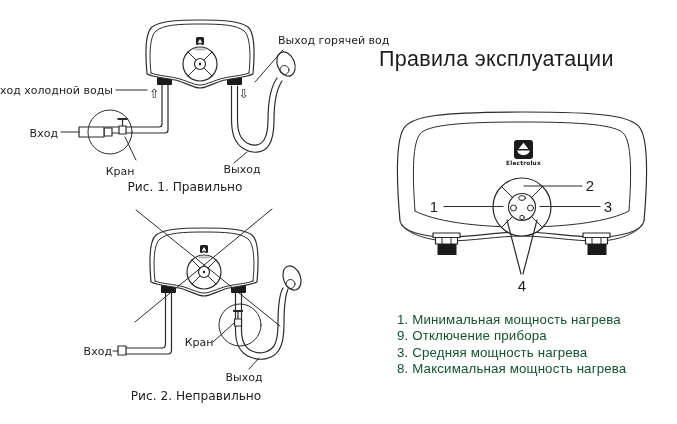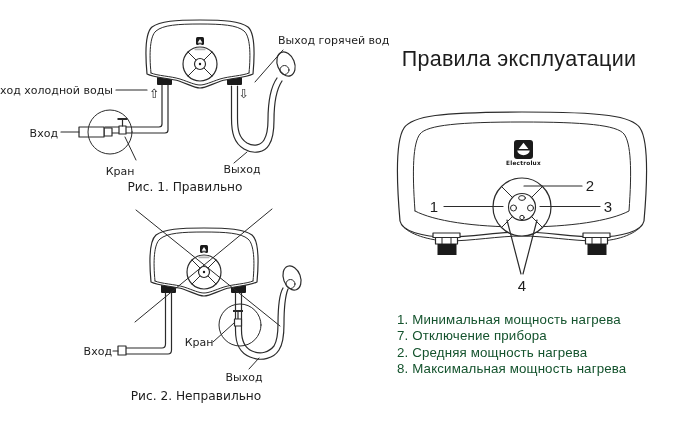--- a/index.html
+++ b/index.html
@@ -8,21 +8,21 @@
   svg{position:absolute;display:block;}
   .stroke{stroke:#2b2b2b;stroke-width:1.2;fill:none;stroke-linecap:round;stroke-linejoin:round;}
   .stroke-thin{stroke:#2b2b2b;stroke-width:1;fill:none;stroke-linecap:round;}
   .stroke-fill{stroke:#2b2b2b;stroke-width:1.2;fill:#ffffff;stroke-linejoin:round;}
   .blackfill{fill:#1a1a1a;stroke:none;}
   .fig-label{font:11px "DejaVu Sans",sans-serif;fill:#1d1d1d;}
   .fig-caption{font:12.2px "DejaVu Sans",sans-serif;fill:#1d1d1d;}
   .arrow-glyph{font:12.5px "DejaVu Sans",sans-serif;fill:#1d1d1d;}
   .callout-num{font:15px "Liberation Sans",sans-serif;fill:#1d1d1d;}
   .brand-text{font:bold 5.8px "DejaVu Sans",sans-serif;fill:#141414;letter-spacing:.2px;}
-  .rules-title{position:absolute;left:379px;top:47px;width:280px;text-align:center;
+  .rules-title{position:absolute;left:379px;top:47px;width:280px;
                font-size:21.5px;font-weight:300;color:#1c1c1c;letter-spacing:.3px;}
   .rules-list{position:absolute;left:397px;top:312px;color:#14532d;font-size:13.3px;
               line-height:16.4px;letter-spacing:.15px;}
 </style>
 </head>
 <body>
 
 <div class="page">
 
   <svg width="390" height="424" viewBox="0 0 390 424" style="left:0;top:0;">
@@ -199,18 +199,18 @@
       <line x1="540" y1="206.5" x2="600" y2="206.5" class="stroke"></line>
       <text class="callout-num" x="608" y="212" text-anchor="middle">3</text>
       <line x1="507" y1="220" x2="521" y2="274" class="stroke"></line>
       <line x1="537" y1="220" x2="523" y2="274" class="stroke"></line>
       <text class="callout-num" x="522" y="291" text-anchor="middle">4</text>
     </g>
   </svg>
 
   <div class="rules-list">
     <div>1. Минимальная мощность нагрева</div>
-    <div>7. Отключение прибора</div>
-    <div>2. Средняя мощность нагрева</div>
+    <div>9. Отключение прибора</div>
+    <div>3. Средняя мощность нагрева</div>
     <div>8. Максимальная мощность нагрева</div>
   </div>
 
 </div>
 
 </body></html>

